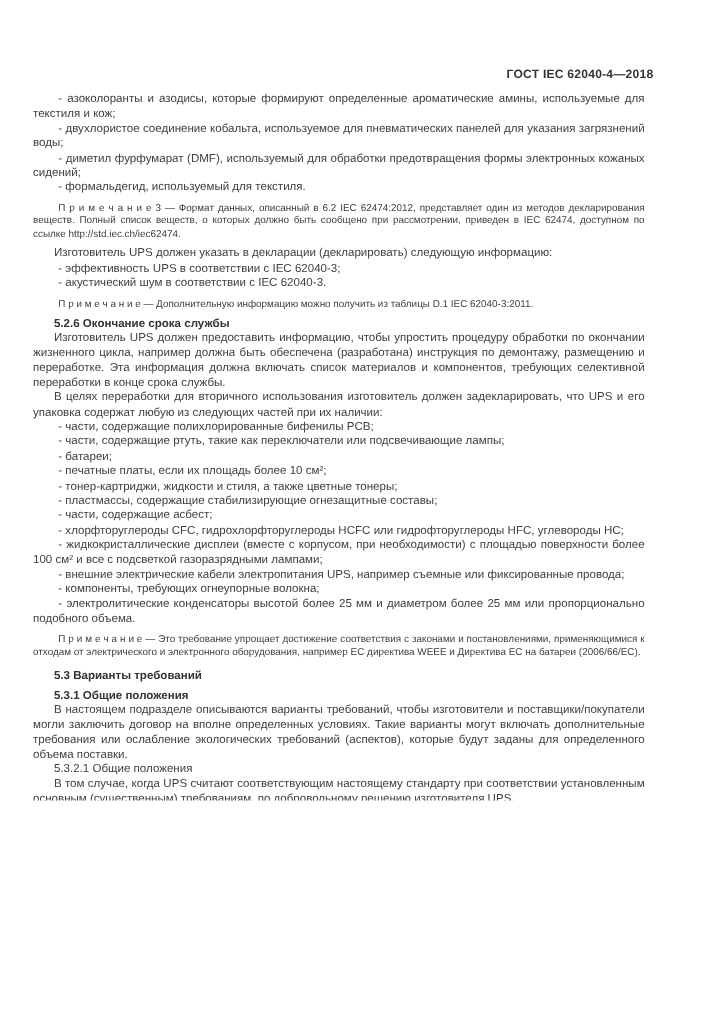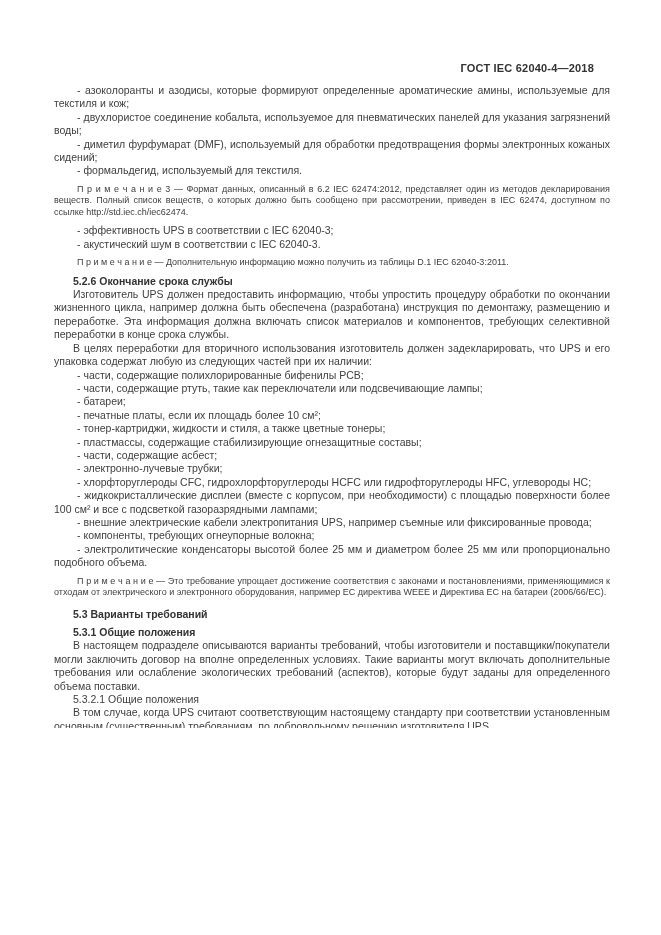--- a/index.html
+++ b/index.html
@@ -21,21 +21,21 @@
     top: 62px;
     right: 67px;
     font-size: 11px;
     font-weight: bold;
     color: #333333;
     letter-spacing: 0.2px;
   }
   .content {
     position: absolute;
     top: 84px;
-    left: 54px;
+    left: 30px;
     width: 556px;
     font-size: 10.5px;
     line-height: 13.4px;
     text-align: justify;
     hyphens: manual;
     -webkit-hyphens: manual;
   }
   .content p {
     margin: 0;
     padding: 0;
@@ -78,34 +78,34 @@
 <div class="page">
 
   <div class="running-header">ГОСТ IEC 62040-4—2018</div>
 
   <div class="content">
     <p class="li">- азоколоранты и азодисы, которые формируют определенные ароматические амины, используемые для тек­стиля и кож;</p>
     <p class="li">- двухлористое соединение кобальта, используемое для пневматических панелей для указания загрязнений воды;</p>
     <p class="li">- диметил фурфумарат (DMF), используемый для обработки предотвращения формы электронных кожаных сидений;</p>
     <p class="li">- формальдегид, используемый для текстиля.</p>
     <p class="note">П р и м е ч а н и е 3 — Формат данных, описанный в 6.2 IEC 62474:2012, представляет один из методов де­кларирования веществ. Полный список веществ, о которых должно быть сообщено при рассмотрении, приведен в IEC 62474, доступном по ссылке http://std.iec.ch/iec62474.</p>
+    <p class="p">Изготовитель UPS должен указать в декларации (декларировать) следующую информацию:</p>
     <p class="li">- эффективность UPS в соответствии с IEC 62040-3;</p>
     <p class="li">- акустический шум в соответствии с IEC 62040-3.</p>
     <p class="note">П р и м е ч а н и е — Дополнительную информацию можно получить из таблицы D.1 IEC 62040-3:2011.</p>
     <p class="h3">5.2.6 Окончание срока службы</p>
     <p class="p">Изготовитель UPS должен предоставить информацию, чтобы упростить процедуру обработки по окончании жизненного цикла, например должна быть обеспечена (разработана) инструкция по демон­тажу, размещению и переработке. Эта информация должна включать список материалов и компонен­тов, требующих селективной переработки в конце срока службы.</p>
     <p class="p">В целях переработки для вторичного использования изготовитель должен задекларировать, что UPS и его упаковка содержат любую из следующих частей при их наличии:</p>
     <p class="li">- части, содержащие полихлорированные бифенилы PCB;</p>
     <p class="li">- части, содержащие ртуть, такие как переключатели или подсвечивающие лампы;</p>
     <p class="li">- батареи;</p>
     <p class="li">- печатные платы, если их площадь более 10 см²;</p>
     <p class="li">- тонер-картриджи, жидкости и стиля, а также цветные тонеры;</p>
     <p class="li">- пластмассы, содержащие стабилизирующие огнезащитные составы;</p>
     <p class="li">- части, содержащие асбест;</p>
-    <p class="li">- электронно-лучевые трубки;</p>
     <p class="li">- хлорфторуглероды CFC, гидрохлорфторуглероды HCFC или гидрофторуглероды HFC, углево­роды HC;</p>
     <p class="li">- жидкокристаллические дисплеи (вместе с корпусом, при необходимости) с площадью поверх­ности более 100 см² и все с подсветкой газоразрядными лампами;</p>
     <p class="li">- внешние электрические кабели электропитания UPS, например съемные или фиксированные провода;</p>
     <p class="li">- компоненты, требующих огнеупорные волокна;</p>
     <p class="li">- электролитические конденсаторы высотой более 25 мм и диаметром более 25 мм или пропорци­онально подобного объема.</p>
     <p class="note">П р и м е ч а н и е — Это требование упрощает достижение соответствия с законами и постановлениями, при­меняющимися к отходам от электрического и электронного оборудования, например ЕС директива WEEE и Дирек­тива ЕС на батареи (2006/66/EC).</p>
     <p class="h2">5.3 Варианты требований</p>
     <p class="h3">5.3.1 Общие положения</p>
     <p class="p">В настоящем подразделе описываются варианты требований, чтобы изготовители и поставщики/покупатели могли заключить договор на вполне определенных условиях. Такие варианты могут вклю­чать дополнительные требования или ослабление экологических требований (аспектов), которые будут заданы для определенного объема поставки.</p>
     <p class="p">5.3.2.1 Общие положения</p>

